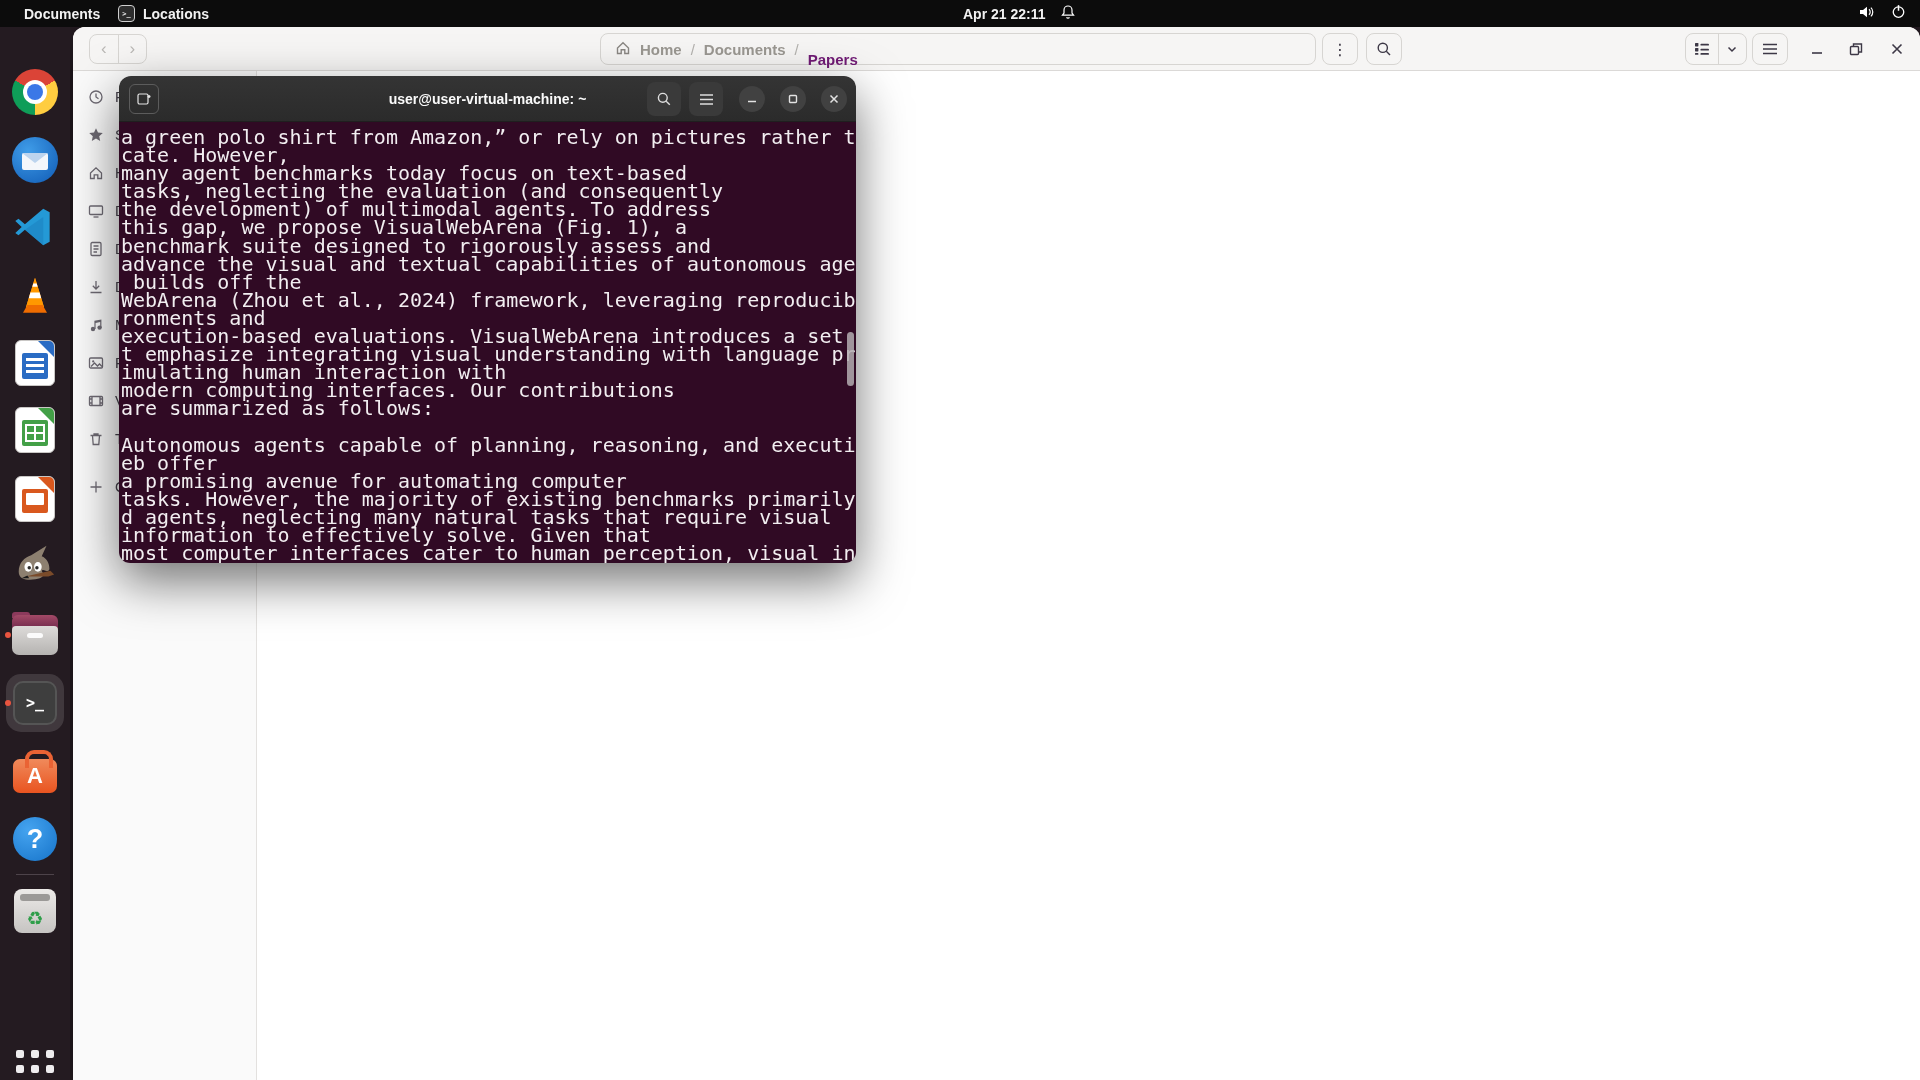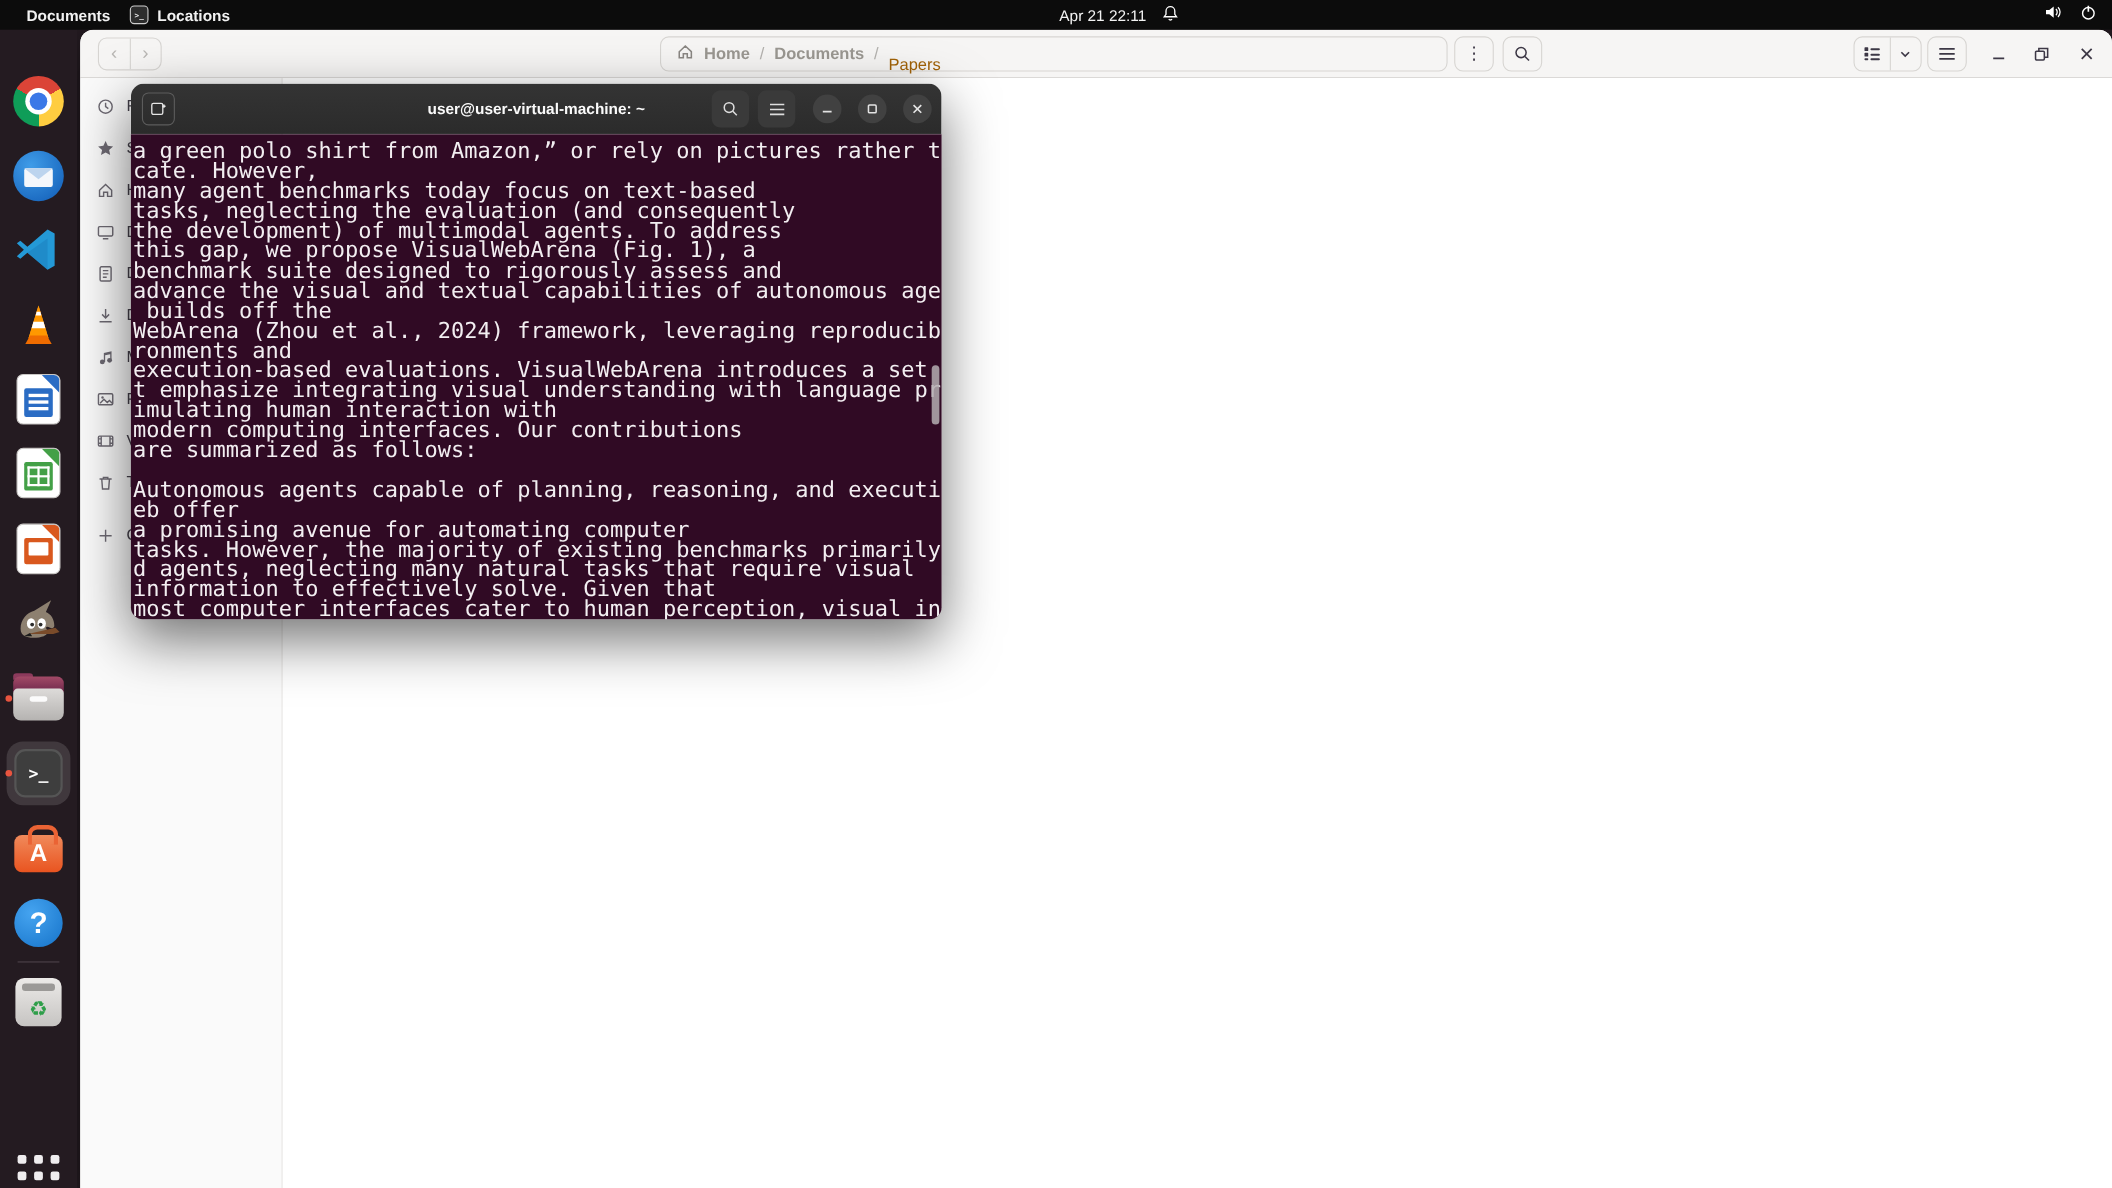--- a/index.html
+++ b/index.html
@@ -4,21 +4,21 @@
 <style>
   * { margin:0; padding:0; box-sizing:border-box; }
   html,body { width:1920px; height:1080px; overflow:hidden; }
   body { font-family:"Liberation Sans","DejaVu Sans",sans-serif; background:#241b21; position:relative; }
 
   
   .topbar { position:absolute; left:0; top:0; width:1920px; height:27px; background:#0c0c0c; color:#f2f2f2; z-index:50; }
   .topbar .activities { position:absolute; left:24px; top:0; height:27px; display:flex; align-items:center; font-size:14px; font-weight:600; }
   .topbar .focused-app { position:absolute; left:118px; top:0; height:27px; display:flex; align-items:center; gap:8px; font-size:14px; font-weight:600; }
   .tb-app-icon { width:17px; height:17px; border:1px solid #cfcfcf; border-radius:4px; background:#2d2d2d; color:#eee; font-family:"DejaVu Sans Mono",monospace; font-size:7px; font-weight:bold; display:flex; align-items:center; justify-content:center; }
-  .topbar .clock-group { position:absolute; left:963px; top:0; height:27px; display:flex; align-items:center; gap:14px; font-size:14px; font-weight:400; }
+  .topbar .clock-group { position:absolute; left:963px; top:0; height:27px; display:flex; align-items:center; gap:14px; font-size:14px; font-weight:700; }
   .topbar .right-icons { position:absolute; right:14px; top:0; height:27px; display:flex; align-items:center; gap:16px; }
 
   
   .dock { position:absolute; left:0; top:27px; width:70px; height:1053px; background:#241b21; z-index:40; }
   .dock-item { position:absolute; left:50%; transform:translateX(-50%); width:48px; height:48px; display:flex; align-items:center; justify-content:center; }
   .dock-focus-ring { position:absolute; left:6px; top:647px; width:58px; height:58px; border-radius:15px; background:rgba(255,255,255,0.13); }
   .run-dot { position:absolute; left:5px; width:6px; height:6px; border-radius:50%; background:#e8543f; }
   .dock-divider { position:absolute; left:16px; top:847px; width:38px; height:1px; background:#4d434a; }
 
   .chrome { width:46px; height:46px; position:relative; }
@@ -73,21 +73,21 @@
 
   
   .files-window { position:absolute; left:73px; top:27px; width:1847px; height:1053px; background:#fff; border-radius:12px 12px 0 0; box-shadow:0 10px 36px rgba(0,0,0,0.5); z-index:10; }
   .fw-header { position:absolute; left:0; top:0; width:100%; height:44px; background:#f6f5f4; border-bottom:1px solid #dbd9d7; border-radius:12px 12px 0 0; }
   .navbtns { position:absolute; left:16px; top:7px; width:58px; height:30px; border:1px solid #d7d5d2; border-radius:8px; display:flex; }
   .navbtns .nb { flex:1; display:flex; align-items:center; justify-content:center; color:#b9b7b4; font-size:17px; }
   .navbtns .nb:first-child { border-right:1px solid #d7d5d2; }
   .breadcrumb { position:absolute; left:527px; top:6px; width:716px; height:32px; border:1px solid #d7d5d2; border-radius:8px; background:#f6f5f4; display:flex; align-items:center; padding-left:14px; gap:9px; font-size:15px; }
   .bc-dim { color:#9a9791; font-weight:600; }
   .bc-sep { color:#b3b1ae; }
-  .bc-cur { color:#a16207; font-weight:400;margin-top:20px; }
+  .bc-cur { color:#701a75; font-weight:700;margin-top:20px; }
   .hbtn { position:absolute; top:6px; width:36px; height:32px; border:1px solid #d7d5d2; border-radius:8px; background:#f6f5f4; display:flex; align-items:center; justify-content:center; color:#3d3846; }
   .kebab-btn { left:1249px; font-size:16px; }
   .search-btn { left:1293px; }
   .viewsplit { position:absolute; left:1612px; top:6px; width:62px; height:32px; border:1px solid #d7d5d2; border-radius:8px; background:#f6f5f4; display:flex; }
   .viewsplit .vs { display:flex; align-items:center; justify-content:center; }
   .viewsplit .vs1 { width:34px; border-right:1px solid #d7d5d2; }
   .viewsplit .vs2 { width:28px; }
   .menu-btn { left:1679px; }
   .winctl { position:absolute; top:8px; width:28px; height:28px; display:flex; align-items:center; justify-content:center; color:#3d3846; }
   .fw-min { left:1730px; } .fw-max { left:1769px; } .fw-close { left:1810px; }

